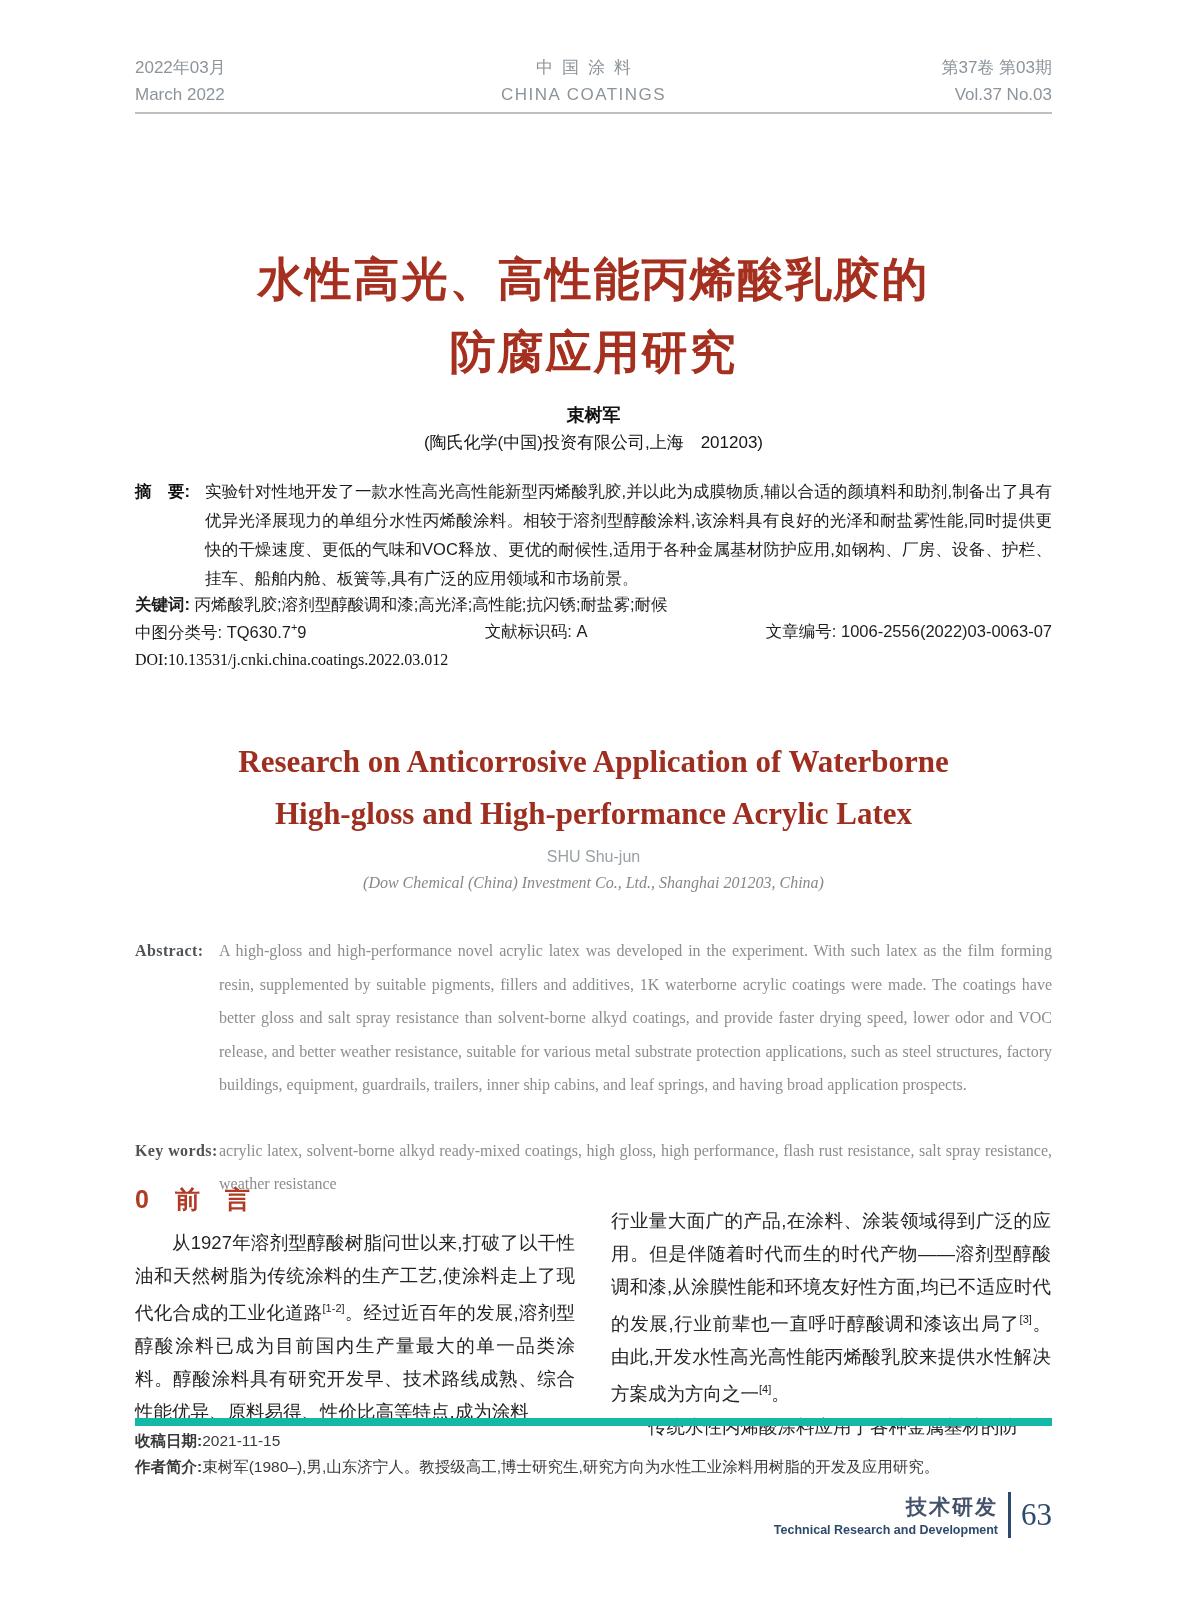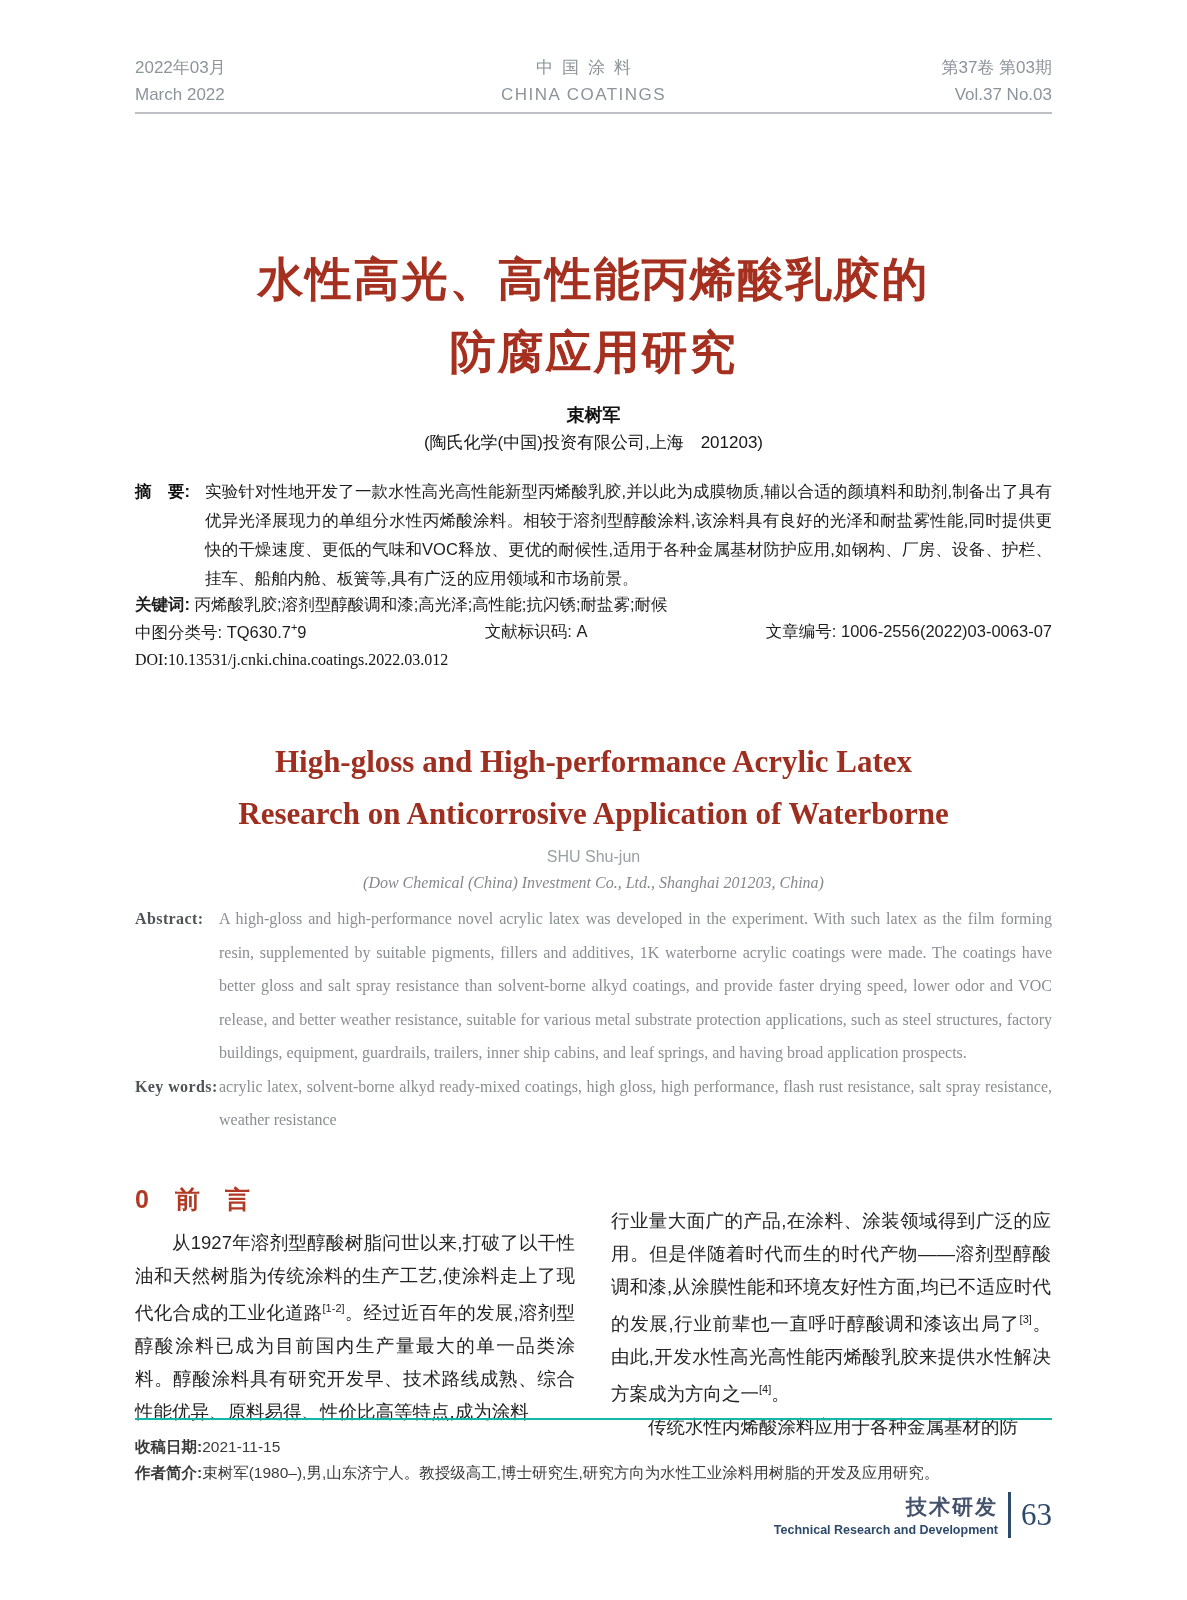--- a/index.html
+++ b/index.html
@@ -47,38 +47,38 @@
   .title-en { top: 736px; text-align: center; color: #9e2f20;
               font-family: "Liberation Serif", serif; font-weight: bold;
               font-size: 31px; line-height: 52px; }
   .author-en { top: 848px; text-align: center; font-size: 16px; color: #9aa0a4; }
   .affil-en  { top: 874px; text-align: center; font-family: "Liberation Serif", serif;
                font-style: italic; font-size: 16px; color: #85888b; }
 
   
   .en-block { top: 902px; font-family: "Liberation Serif", serif; font-size: 16px;
               line-height: 33.5px; text-align: justify; color: #8a8d90; }
-  .hang-en { position: relative; padding-left: 84px; }
+  .hang-en { position: relative; padding-left: 84px; margin-top: 32px; }
   .hang-en .lbl { position: absolute; left: 0; top: 0; font-weight: bold;
                   color: #4e5357; letter-spacing: 0.4px; }
 
   
   .intro { top: 1184px; display: flex; gap: 36px; }
   .intro .col { width: 440px; }
   .intro .col2 { padding-top: 20px; }
   .sec-heading { color: #b03a24; font-weight: bold; font-size: 25px; line-height: 30px;
                  margin-bottom: 12px; }
   .sec-heading .num { margin-right: 26px; }
   .intro p { font-size: 18.5px; line-height: 33px; text-align: justify;
              color: #242424; text-indent: 2em; }
   .intro p.no-indent { text-indent: 0; }
   .intro sup { font-size: 11px; }
 
   
-  .footnote { top: 1418px; border-top: 2px solid #14b8a6; padding-top: 14px;
+  .footnote { top: 1418px; border-top: 8px solid #14b8a6; padding-top: 2px;
               font-size: 15.5px; line-height: 26px; color: #3a3a3a; }
   .footnote .lbl { font-weight: 600; }
 
   
   .page-footer { top: 1492px; display: flex; justify-content: flex-end;
                  align-items: center; gap: 10px; }
   .pf-text { display: flex; flex-direction: column; align-items: flex-end; }
   .pf-zh { font-size: 21px; font-weight: bold; color: #44536b; letter-spacing: 2px; }
   .pf-en { font-family: Liberation Sans, sans-serif; font-weight: bold;
            font-size: 12.5px; color: #2e4a6b; margin-top: 2px; }
@@ -133,22 +133,22 @@
       <span>A</span>
     </div>
     <div>
       <span class="lbl">文章编号:</span>
       <span>1006-2556(2022)03-0063-07</span>
     </div>
   </div>
   <div class="abs doi">DOI:10.13531/j.cnki.china.coatings.2022.03.012</div>
 
   <div class="abs title-en">
+    <div>Research on Anticorrosive Application of Waterborne</div>
     <div>High-gloss and High-performance Acrylic Latex</div>
-    <div>Research on Anticorrosive Application of Waterborne</div>
   </div>
   <div class="abs author-en">SHU Shu-jun</div>
   <div class="abs affil-en">(Dow Chemical (China) Investment Co., Ltd., Shanghai 201203, China)</div>
 
   <div class="abs en-block">
     <div class="hang-en">
       <span class="lbl">Abstract:</span>
       <span>A high-gloss and high-performance novel acrylic latex was developed in the experiment. With such latex as the film forming resin, supplemented by suitable pigments, fillers and additives, 1K waterborne acrylic coatings were made. The coatings have better gloss and salt spray resistance than solvent-borne alkyd coatings, and provide faster drying speed, lower odor and VOC release, and better weather resistance, suitable for various metal substrate protection applications, such as steel structures, factory buildings, equipment, guardrails, trailers, inner ship cabins, and leaf springs, and having broad application prospects.</span>
     </div>
     <div class="hang-en">

